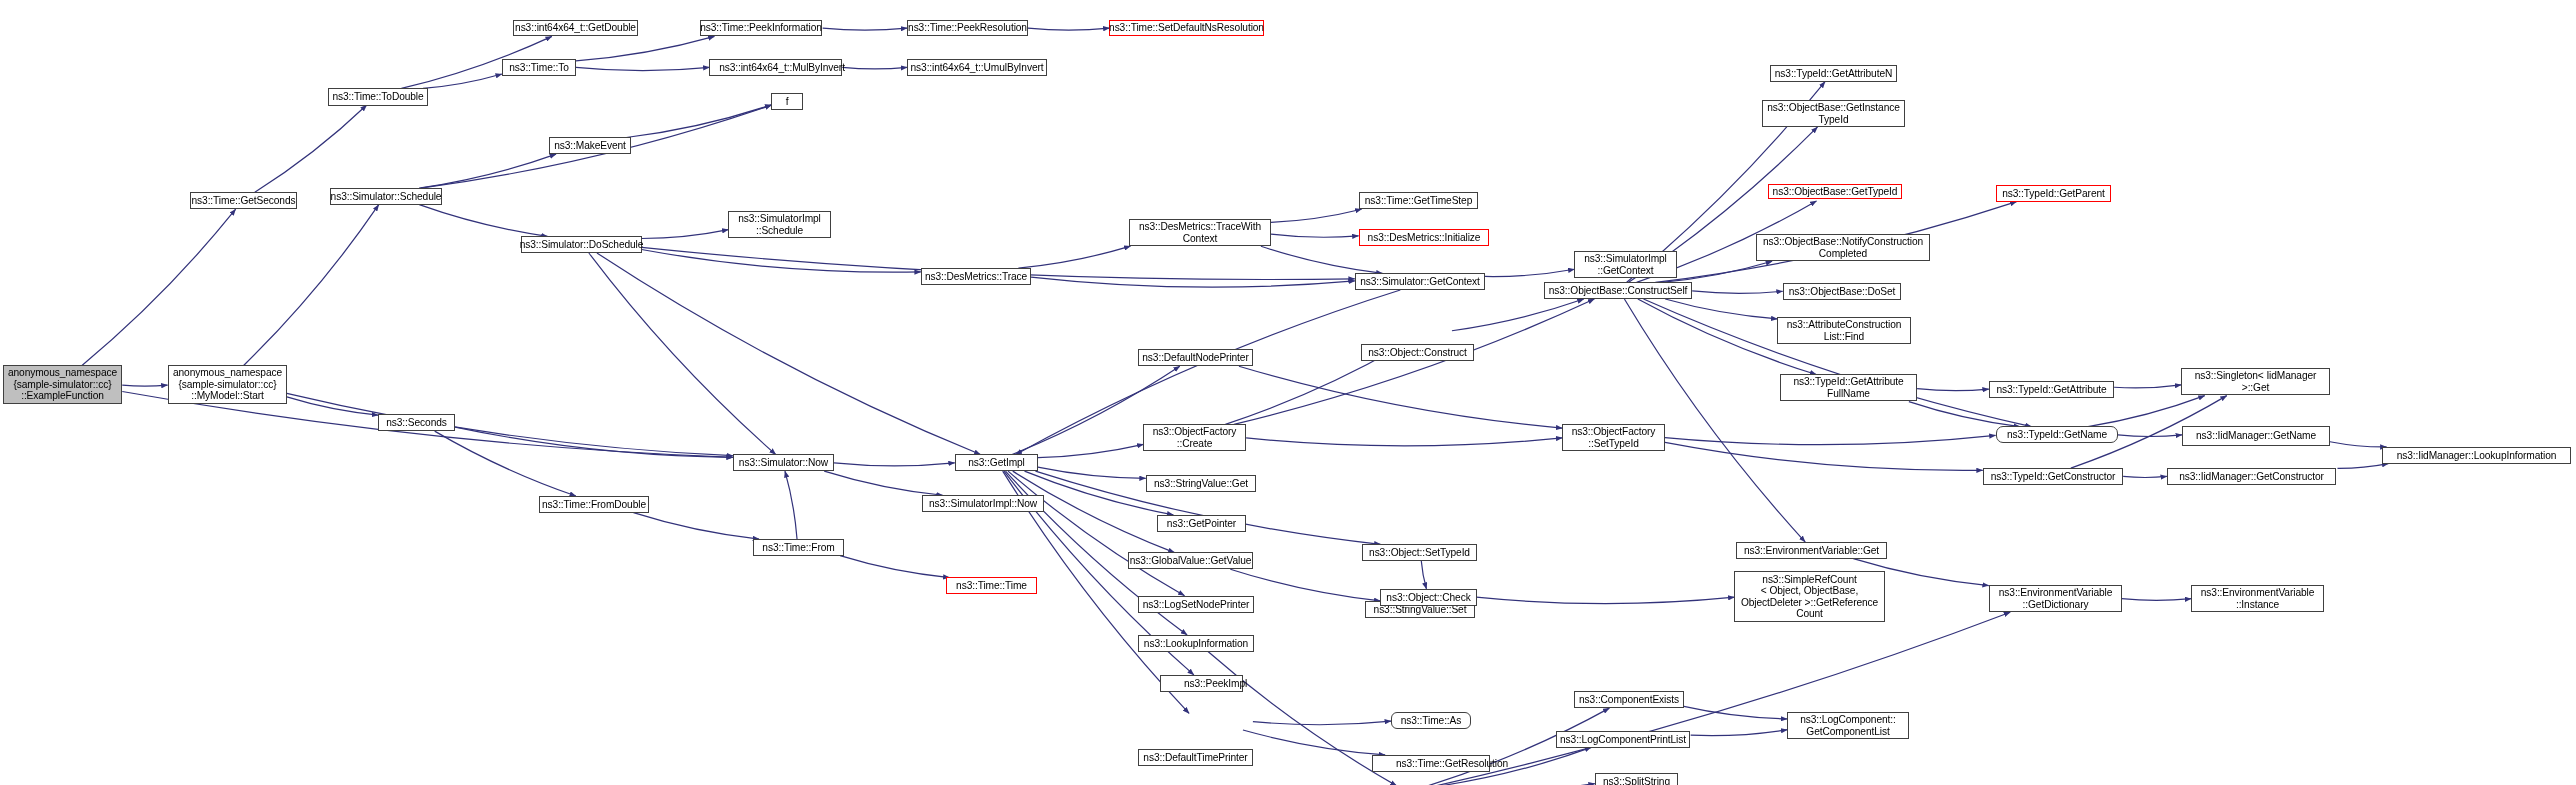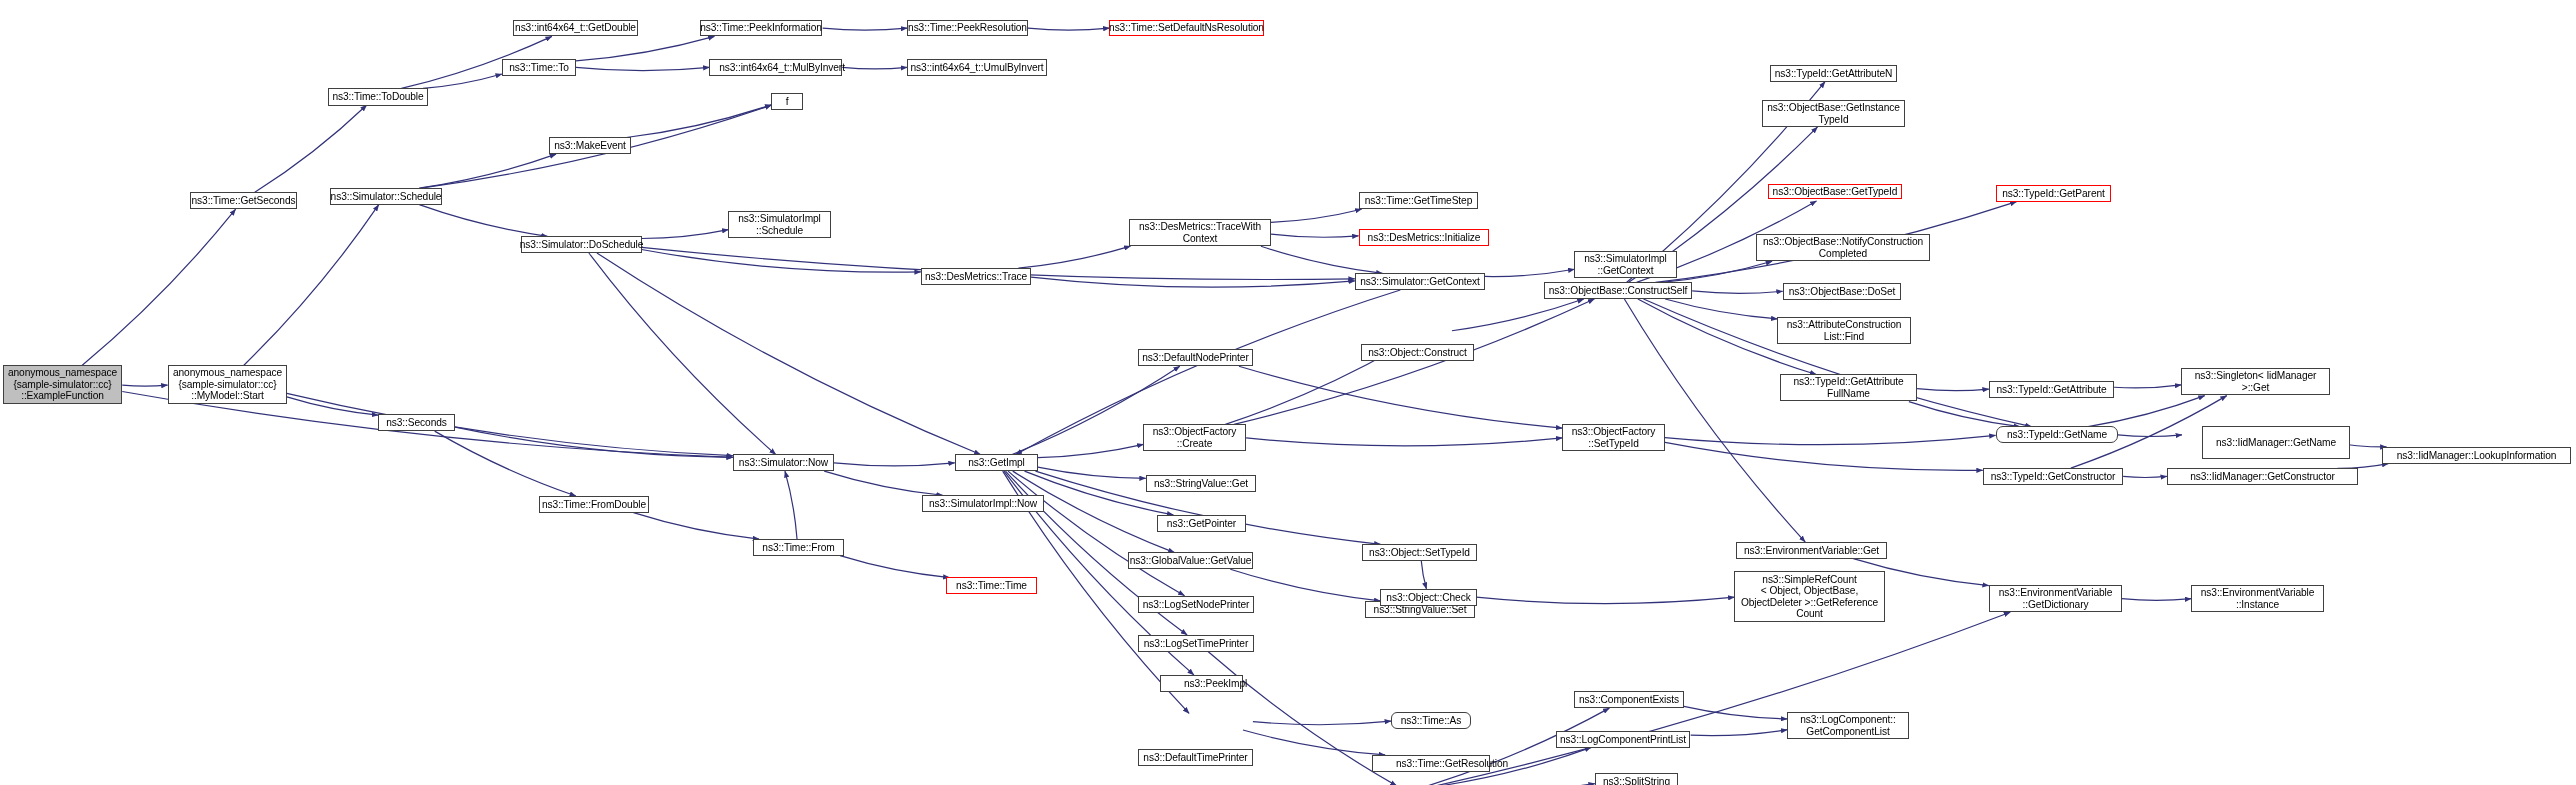--- a/index.html
+++ b/index.html
@@ -188,42 +188,42 @@
       <div class="node" style="left: 1783px; top: 283px; width: 118px; height: 16.6px;">ns3::ObjectBase::DoSet</div>
       <div class="node" style="left: 1777px; top: 317px; width: 134px; height: 27px;">ns3::AttributeConstruction
 List::Find</div>
       <div class="node" style="left: 1780px; top: 374px; width: 137px; height: 27px;">ns3::TypeId::GetAttribute
 FullName</div>
       <div class="node red" style="left: 1996px; top: 185px; width: 115px; height: 16.6px;">ns3::TypeId::GetParent</div>
       <div class="node" style="left: 1989px; top: 381px; width: 125px; height: 16.6px;">ns3::TypeId::GetAttribute</div>
       <div class="node" style="left: 2181px; top: 368px; width: 149px; height: 27px;">ns3::Singleton&lt; IidManager
 &gt;::Get</div>
       <div class="node" style="left: 1996px; top: 426px; width: 122px; height: 16.6px; border-radius: 7px;">ns3::TypeId::GetName</div>
-      <div class="node" style="left: 2182px; top: 426px; width: 148px; height: 33px; margin-left: 20px;">ns3::IidManager::GetName</div>
+      <div class="node" style="left: 2182px; top: 426px; width: 148px; height: 20px;">ns3::IidManager::GetName</div>
       <div class="node" style="left: 2382px; top: 447px; width: 189px; height: 16.6px;">ns3::IidManager::LookupInformation</div>
       <div class="node" style="left: 1983px; top: 468px; width: 140px; height: 16.6px;">ns3::TypeId::GetConstructor</div>
-      <div class="node" style="left: 2167px; top: 468px; width: 191px; height: 16.6px;">ns3::IidManager::GetConstructor</div>
+      <div class="node" style="left: 2167px; top: 468px; width: 169px; height: 16.6px;">ns3::IidManager::GetConstructor</div>
       <div class="node" style="left: 733px; top: 454px; width: 101px; height: 16.6px;">ns3::Simulator::Now</div>
       <div class="node" style="left: 955px; top: 454px; width: 83px; height: 16.6px;">ns3::GetImpl</div>
       <div class="node" style="left: 922px; top: 495px; width: 122px; height: 16.6px;">ns3::SimulatorImpl::Now</div>
       <div class="node" style="left: 378px; top: 414px; width: 77px; height: 16.6px;">ns3::Seconds</div>
       <div class="node" style="left: 539px; top: 496px; width: 110px; height: 16.6px;">ns3::Time::FromDouble</div>
       <div class="node" style="left: 753px; top: 539px; width: 91px; height: 16.6px;">ns3::Time::From</div>
       <div class="node red" style="left: 946px; top: 577px; width: 91px; height: 16.6px;">ns3::Time::Time</div>
       <div class="node" style="left: 1138px; top: 349px; width: 115px; height: 16.6px;">ns3::DefaultNodePrinter</div>
       <div class="node" style="left: 1361px; top: 331px; width: 113px; height: 16.6px; margin-top: 13px;">ns3::Object::Construct</div>
       <div class="node" style="left: 1143px; top: 424px; width: 103px; height: 27px;">ns3::ObjectFactory
 ::Create</div>
       <div class="node" style="left: 1562px; top: 424px; width: 103px; height: 27px;">ns3::ObjectFactory
 ::SetTypeId</div>
       <div class="node" style="left: 1146px; top: 475px; width: 110px; height: 16.6px;">ns3::StringValue::Get</div>
       <div class="node" style="left: 1157px; top: 515px; width: 89px; height: 16.6px;">ns3::GetPointer</div>
       <div class="node" style="left: 1128px; top: 552px; width: 125px; height: 16.6px;">ns3::GlobalValue::GetValue</div>
       <div class="node" style="left: 1138px; top: 596px; width: 116px; height: 16.6px;">ns3::LogSetNodePrinter</div>
-      <div class="node" style="left: 1138px; top: 635px; width: 116px; height: 16.6px;">ns3::LogSetTimePrinter</div>
+      <div class="node" style="left: 1138px; top: 635px; width: 116px; height: 16.6px;">ns3::LookupInformation</div>
       <div class="node" style="left: 1160px; top: 675px; width: 83px; height: 16.6px; padding-left: 31px;">ns3::PeekImpl</div>
       <div class="node" style="left: 1138px; top: 713px; width: 115px; height: 16.6px; margin-top: 36px;">ns3::DefaultTimePrinter</div>
       <div class="node" style="left: 1362px; top: 544px; width: 115px; height: 16.6px;">ns3::Object::SetTypeId</div>
       <div class="node" style="left: 1365px; top: 601px; width: 110px; height: 16.6px;">ns3::StringValue::Set</div>
       <div class="node" style="left: 1380px; top: 589px; width: 97px; height: 16.6px;">ns3::Object::Check</div>
       <div class="node" style="left: 1391px; top: 712px; width: 80px; height: 16.6px; border-radius: 6px;">ns3::Time::As</div>
       <div class="node" style="left: 1372px; top: 755px; width: 118px; height: 16.6px; padding-left: 45px;">ns3::Time::GetResolution</div>
       <div class="node" style="left: 1574px; top: 691px; width: 110px; height: 16.6px;">ns3::ComponentExists</div>
       <div class="node" style="left: 1556px; top: 731px; width: 134px; height: 16.6px;">ns3::LogComponentPrintList</div>
       <div class="node" style="left: 1595px; top: 773px; width: 83px; height: 16.6px;">ns3::SplitString</div>

